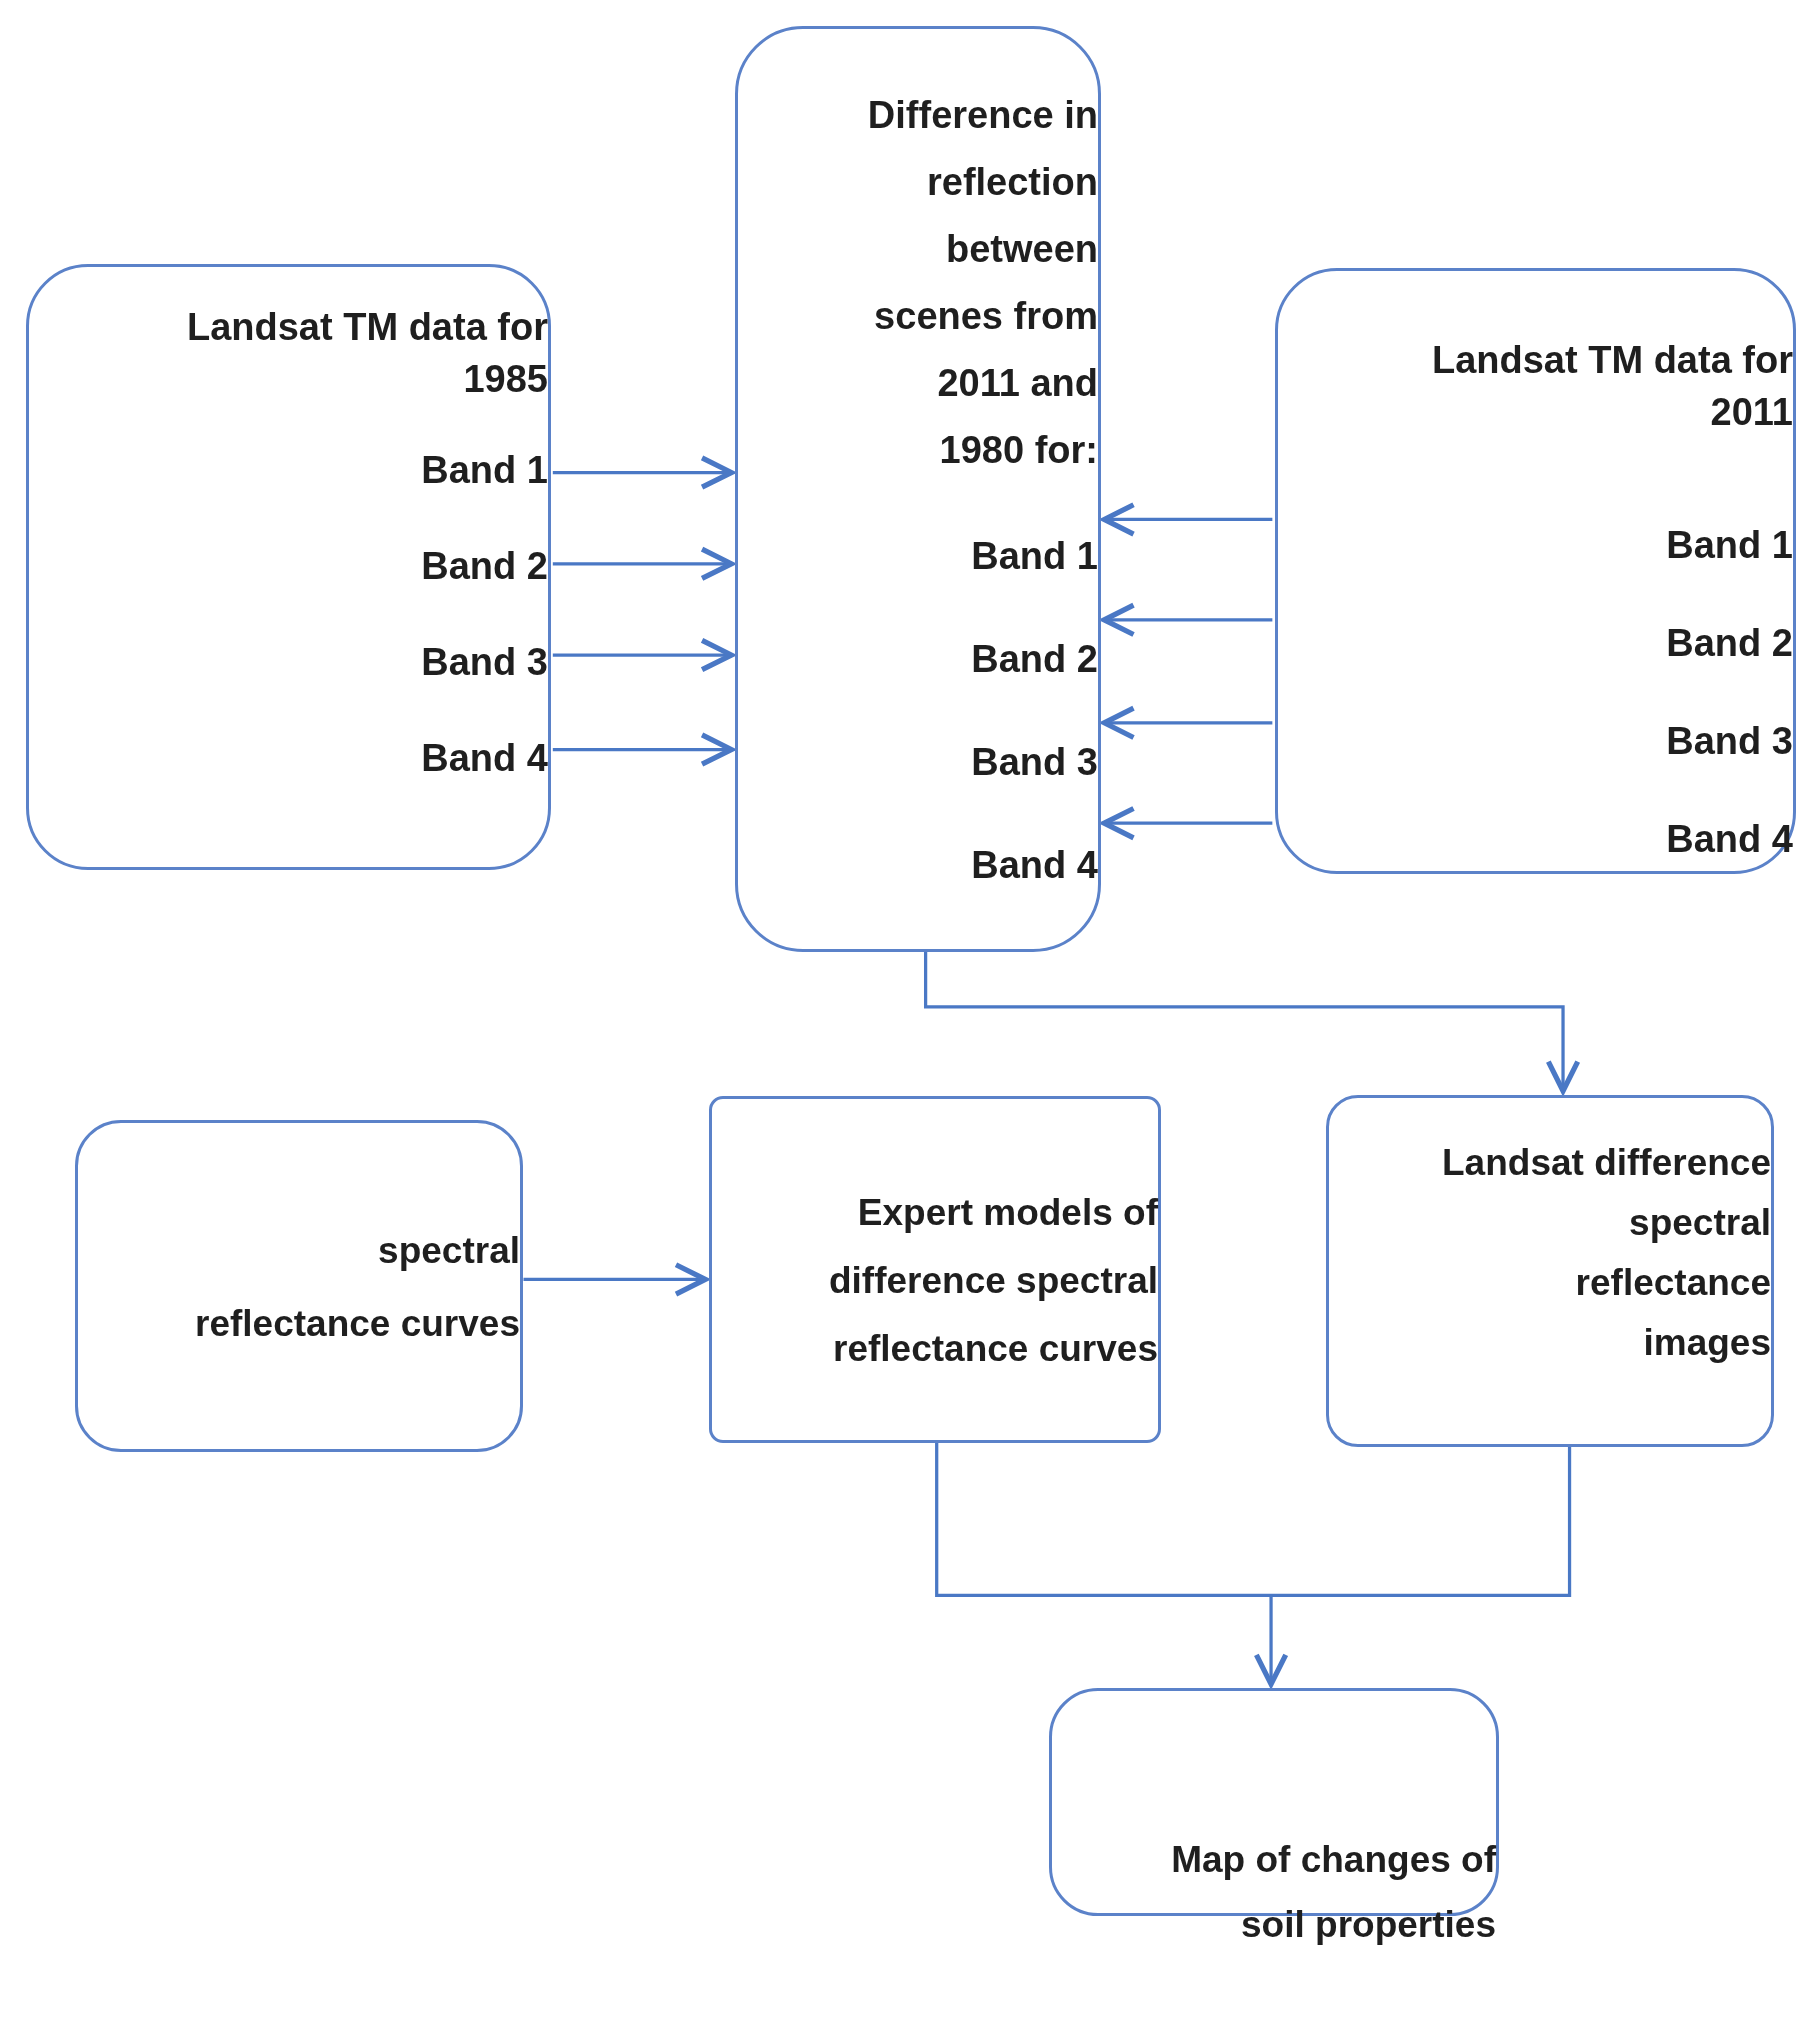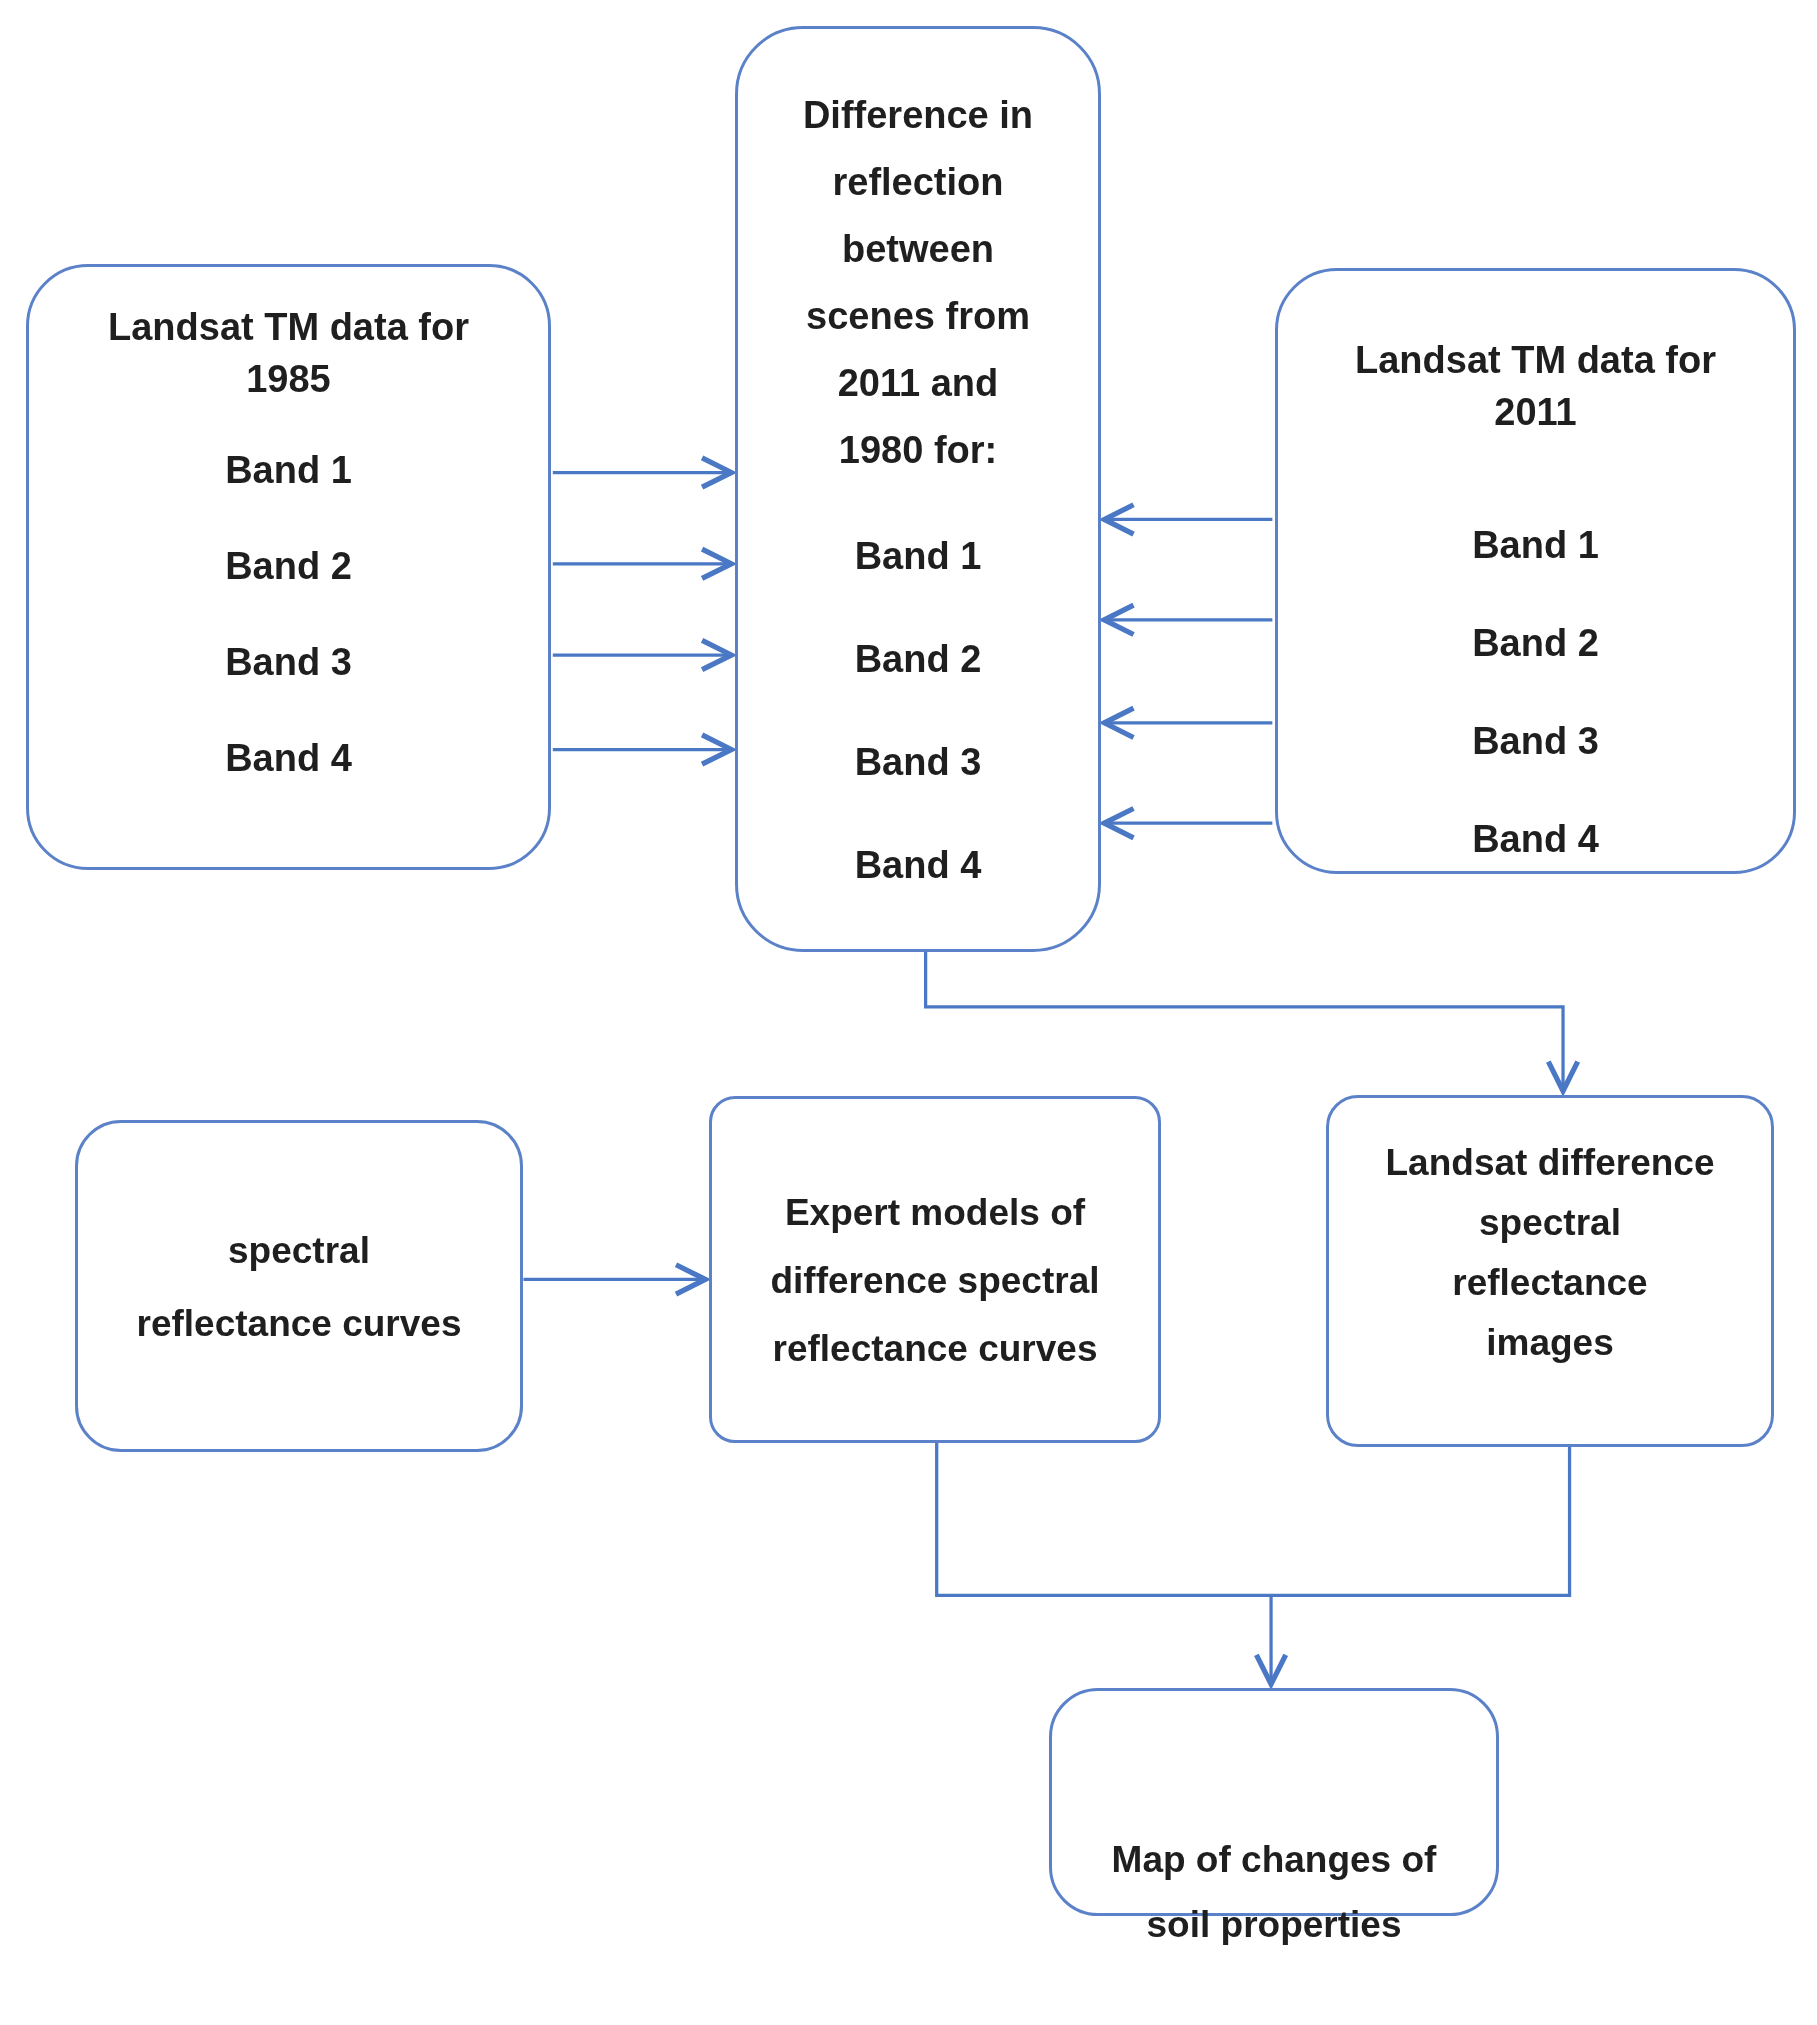--- a/index.html
+++ b/index.html
@@ -25,21 +25,21 @@
     left: 0; top: 0;
     width: 1818px;
     height: 2025px;
   }
   .box {
     position: absolute;
     box-sizing: border-box;
     border: 3.3px solid #5b82c9;
     border-radius: 59px;
     background: #ffffff;
-    text-align: center;
+    text-align: right;
     font-weight: 600;
     color: #1f1f1f;
   }
   .title-line, .band, .line { white-space: nowrap; }
 
   
   #b-1985 { left: 26px; top: 264px; width: 525px; height: 606px; padding-top: 34px; font-size: 38px; border-radius: 62px; }
   #b-1985 .title-line { line-height: 52px; }
   #b-1985 .band { line-height: 52px; }
   #b-1985 .title + .band { margin-top: 39px; }
@@ -56,21 +56,21 @@
   #b-2011 { left: 1275px; top: 268px; width: 521px; height: 606px; padding-top: 63px; font-size: 38px; border-radius: 62px; }
   #b-2011 .title-line { line-height: 52px; }
   #b-2011 .band { line-height: 52px; }
   #b-2011 .title + .band { margin-top: 81px; }
   #b-2011 .band + .band { margin-top: 46px; }
 
   
   #b-ref { left: 75px; top: 1120px; width: 448px; height: 332px; padding-top: 91px; font-size: 37px; border-radius: 46px; }
   #b-ref .line { line-height: 73px; }
 
-  #b-expert { left: 709px; top: 1096px; width: 452px; height: 347px; padding-top: 80px; font-size: 37px; border-radius: 26px; }
+  #b-expert { left: 709px; top: 1096px; width: 452px; height: 347px; padding-top: 80px; font-size: 37px; border-radius: 14px; }
   #b-expert .line { line-height: 68px; }
 
   #b-ldi { left: 1326px; top: 1095px; width: 448px; height: 352px; padding-top: 35px; font-size: 37px; border-radius: 32px; }
   #b-ldi .line { line-height: 60px; }
 
   
   #b-map { left: 1049px; top: 1688px; width: 450px; height: 228px; padding-top: 136px; font-size: 37px; border-radius: 49px; }
   #b-map .line { line-height: 65px; }
 </style>
 </head>

